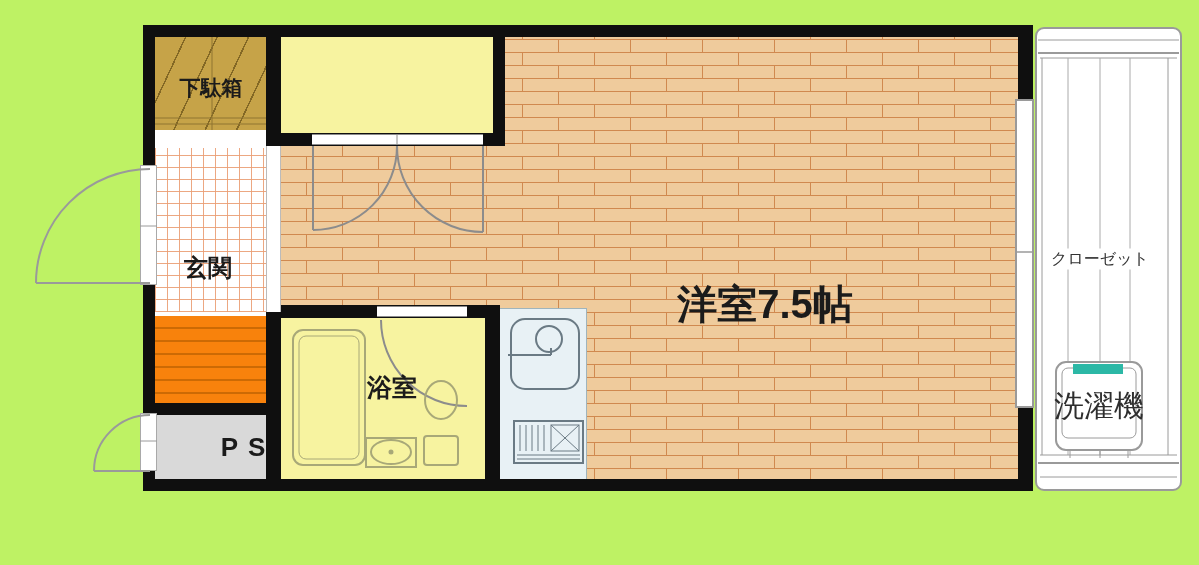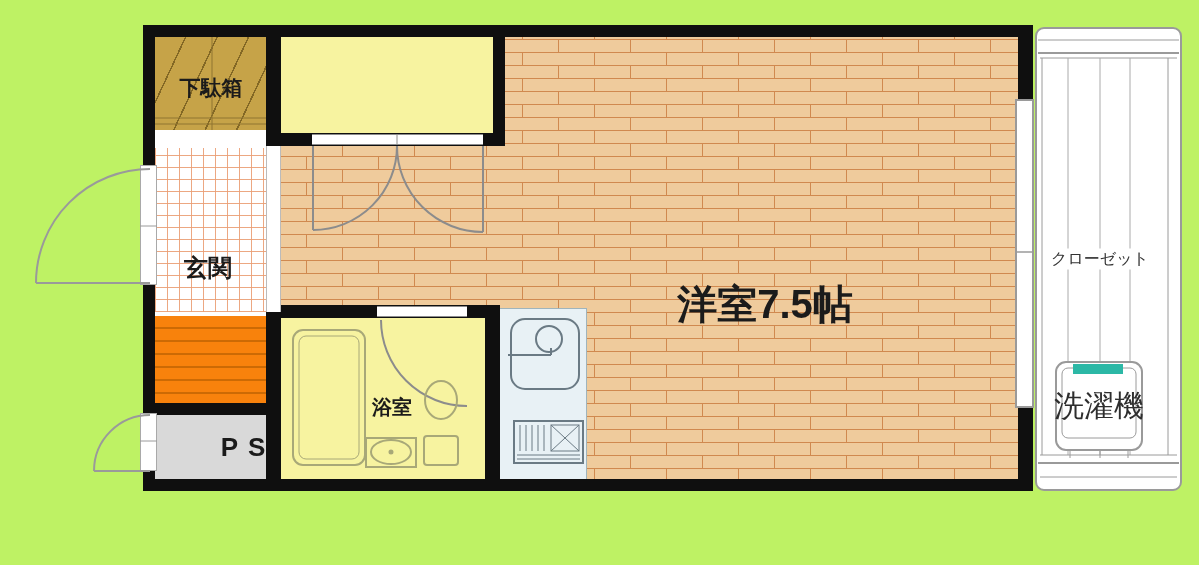--- a/index.html
+++ b/index.html
@@ -152,18 +152,18 @@
     </g>
 
     <g stroke="#8f7430" stroke-width="1">
       <path d="M155 118 H266 M155 124 H266 M212 37 V130"></path>
     </g>
   </svg>
 
   <div class="label" style="left:211px;top:88px;font-size:21px;">下駄箱</div>
   <div class="label" style="left:208px;top:227px;font-size:24px;margin-top:41px;">玄関</div>
   <div class="label" style="left:765px;top:258px;font-size:40px;margin-top:46px;">洋室7.5帖</div>
-  <div class="label" style="left:392px;top:387px;font-size:20px;margin-top:20px;">浴室</div>
+  <div class="label" style="left:392px;top:387px;font-size:25px;">浴室</div>
   <div class="label" style="left:212px;top:447px;font-size:26px;letter-spacing:10px;margin-left:36px;">PS</div>
   <div class="label" style="left:1100px;top:259px;font-size:16px;font-weight:500;color:#333;background:#fff;padding:0 2px;">クローゼット</div>
   <div class="label" style="left:1099px;top:406px;font-size:30px;font-weight:500;color:#2e2e2e;">洗濯機</div>
 
 </div>
 
 </body></html>

